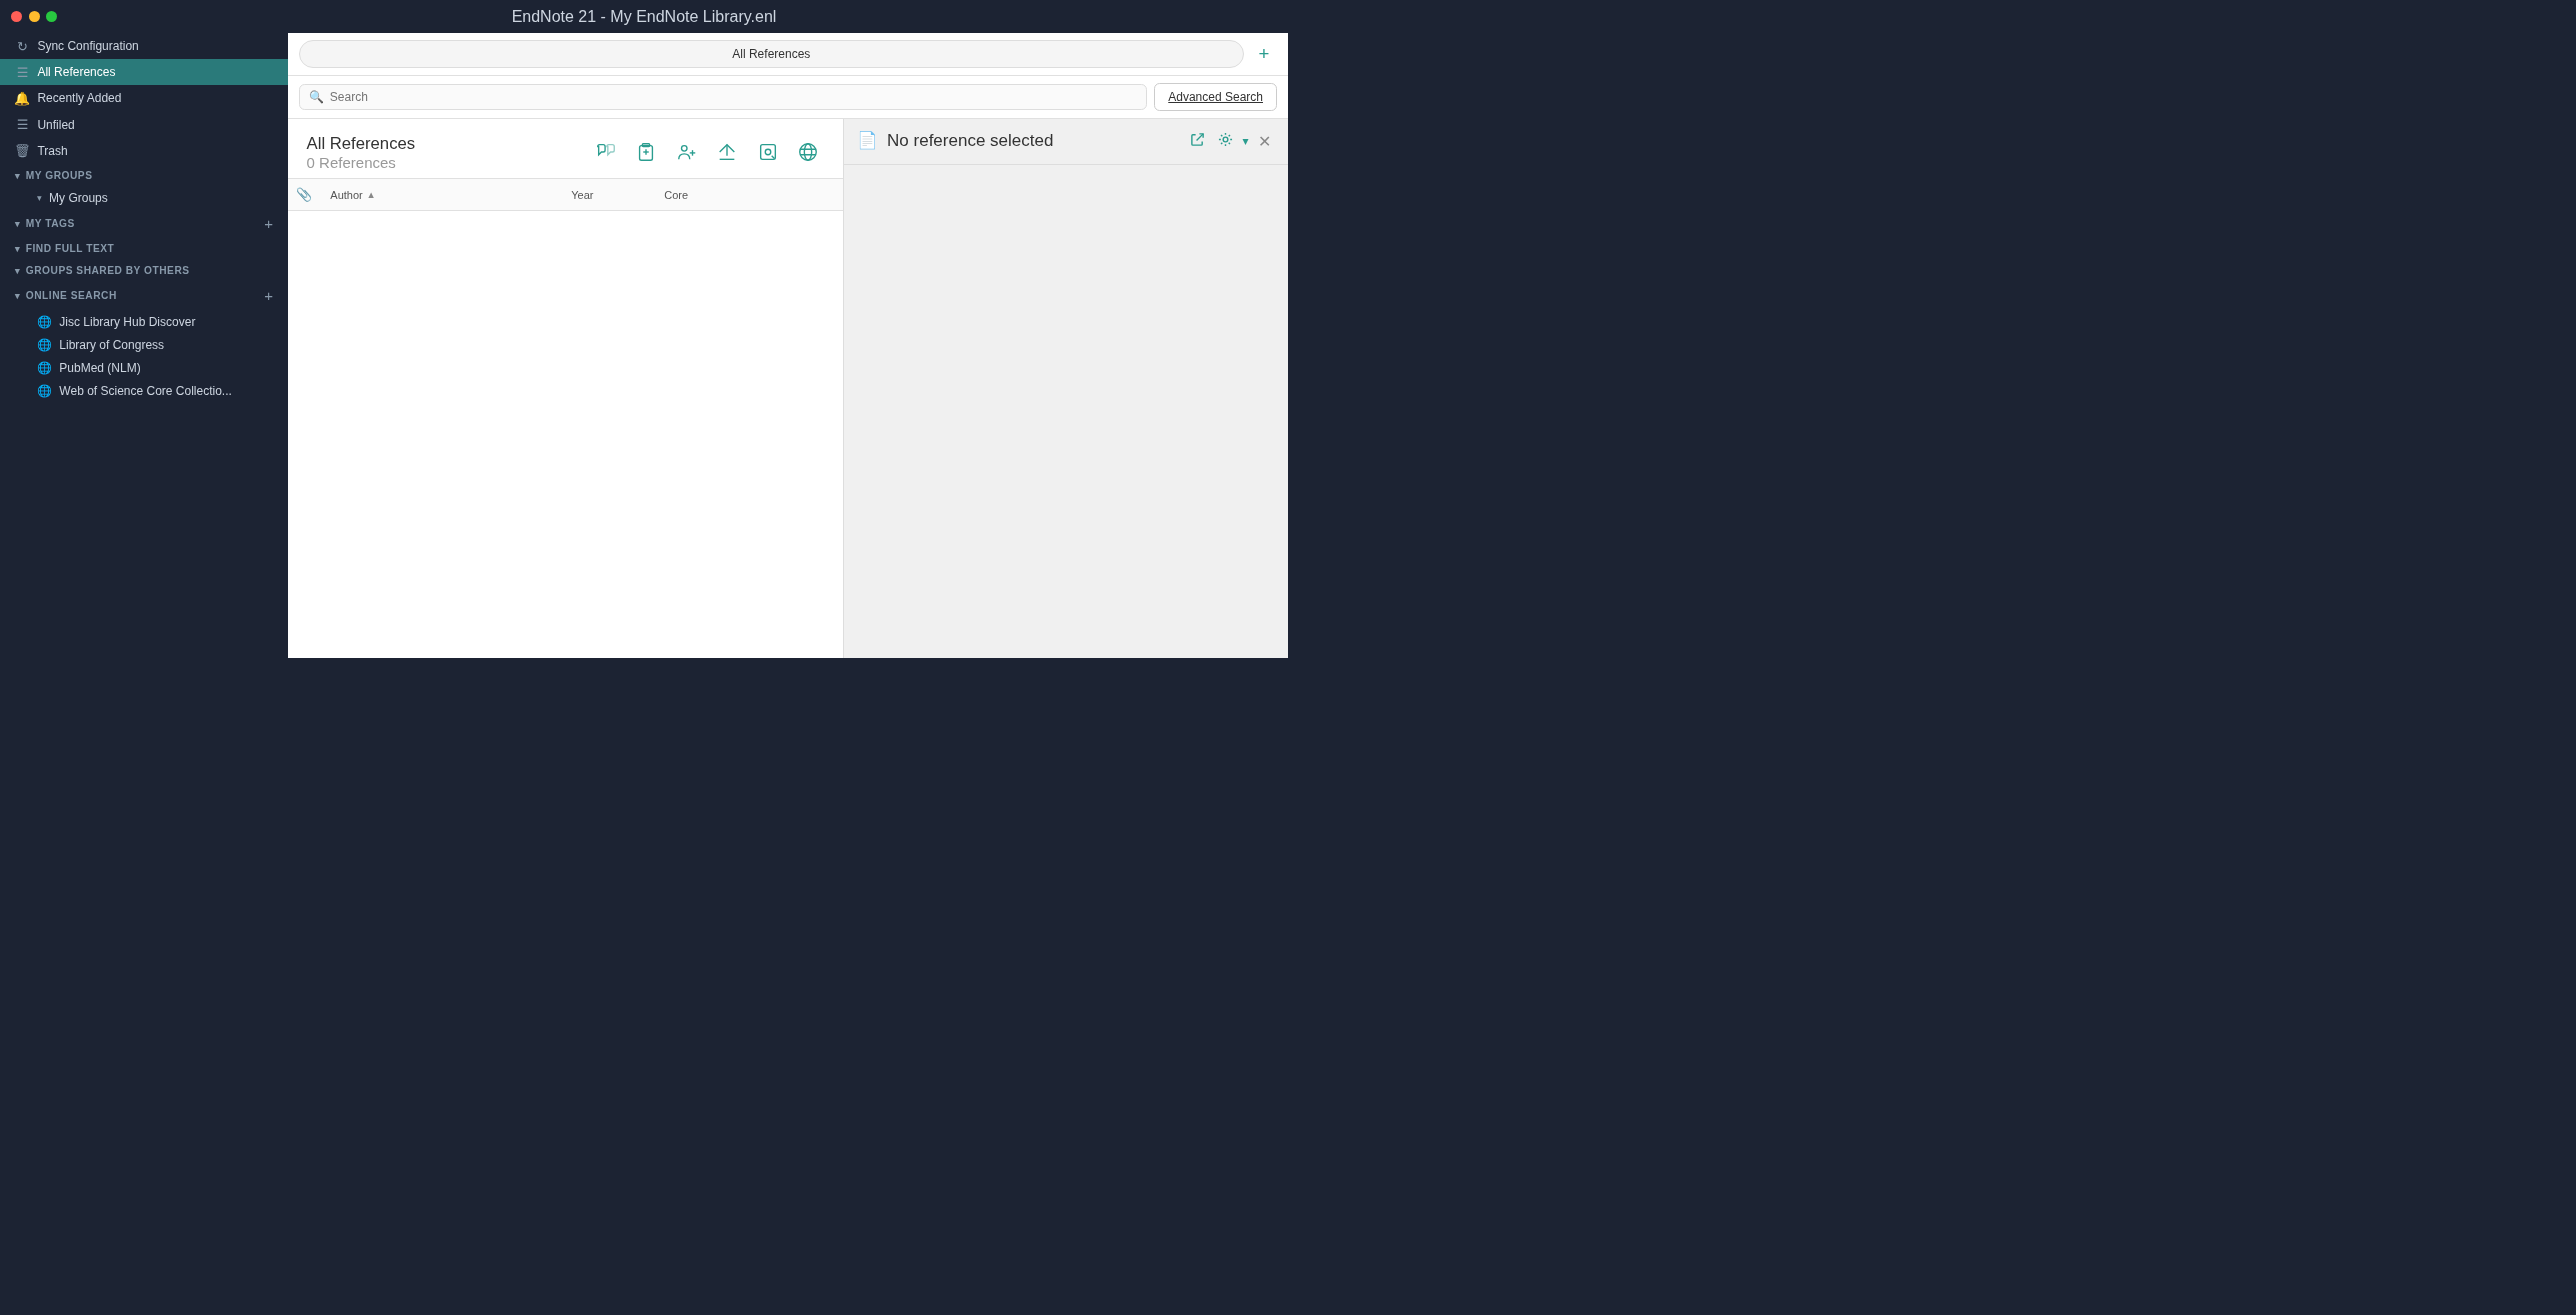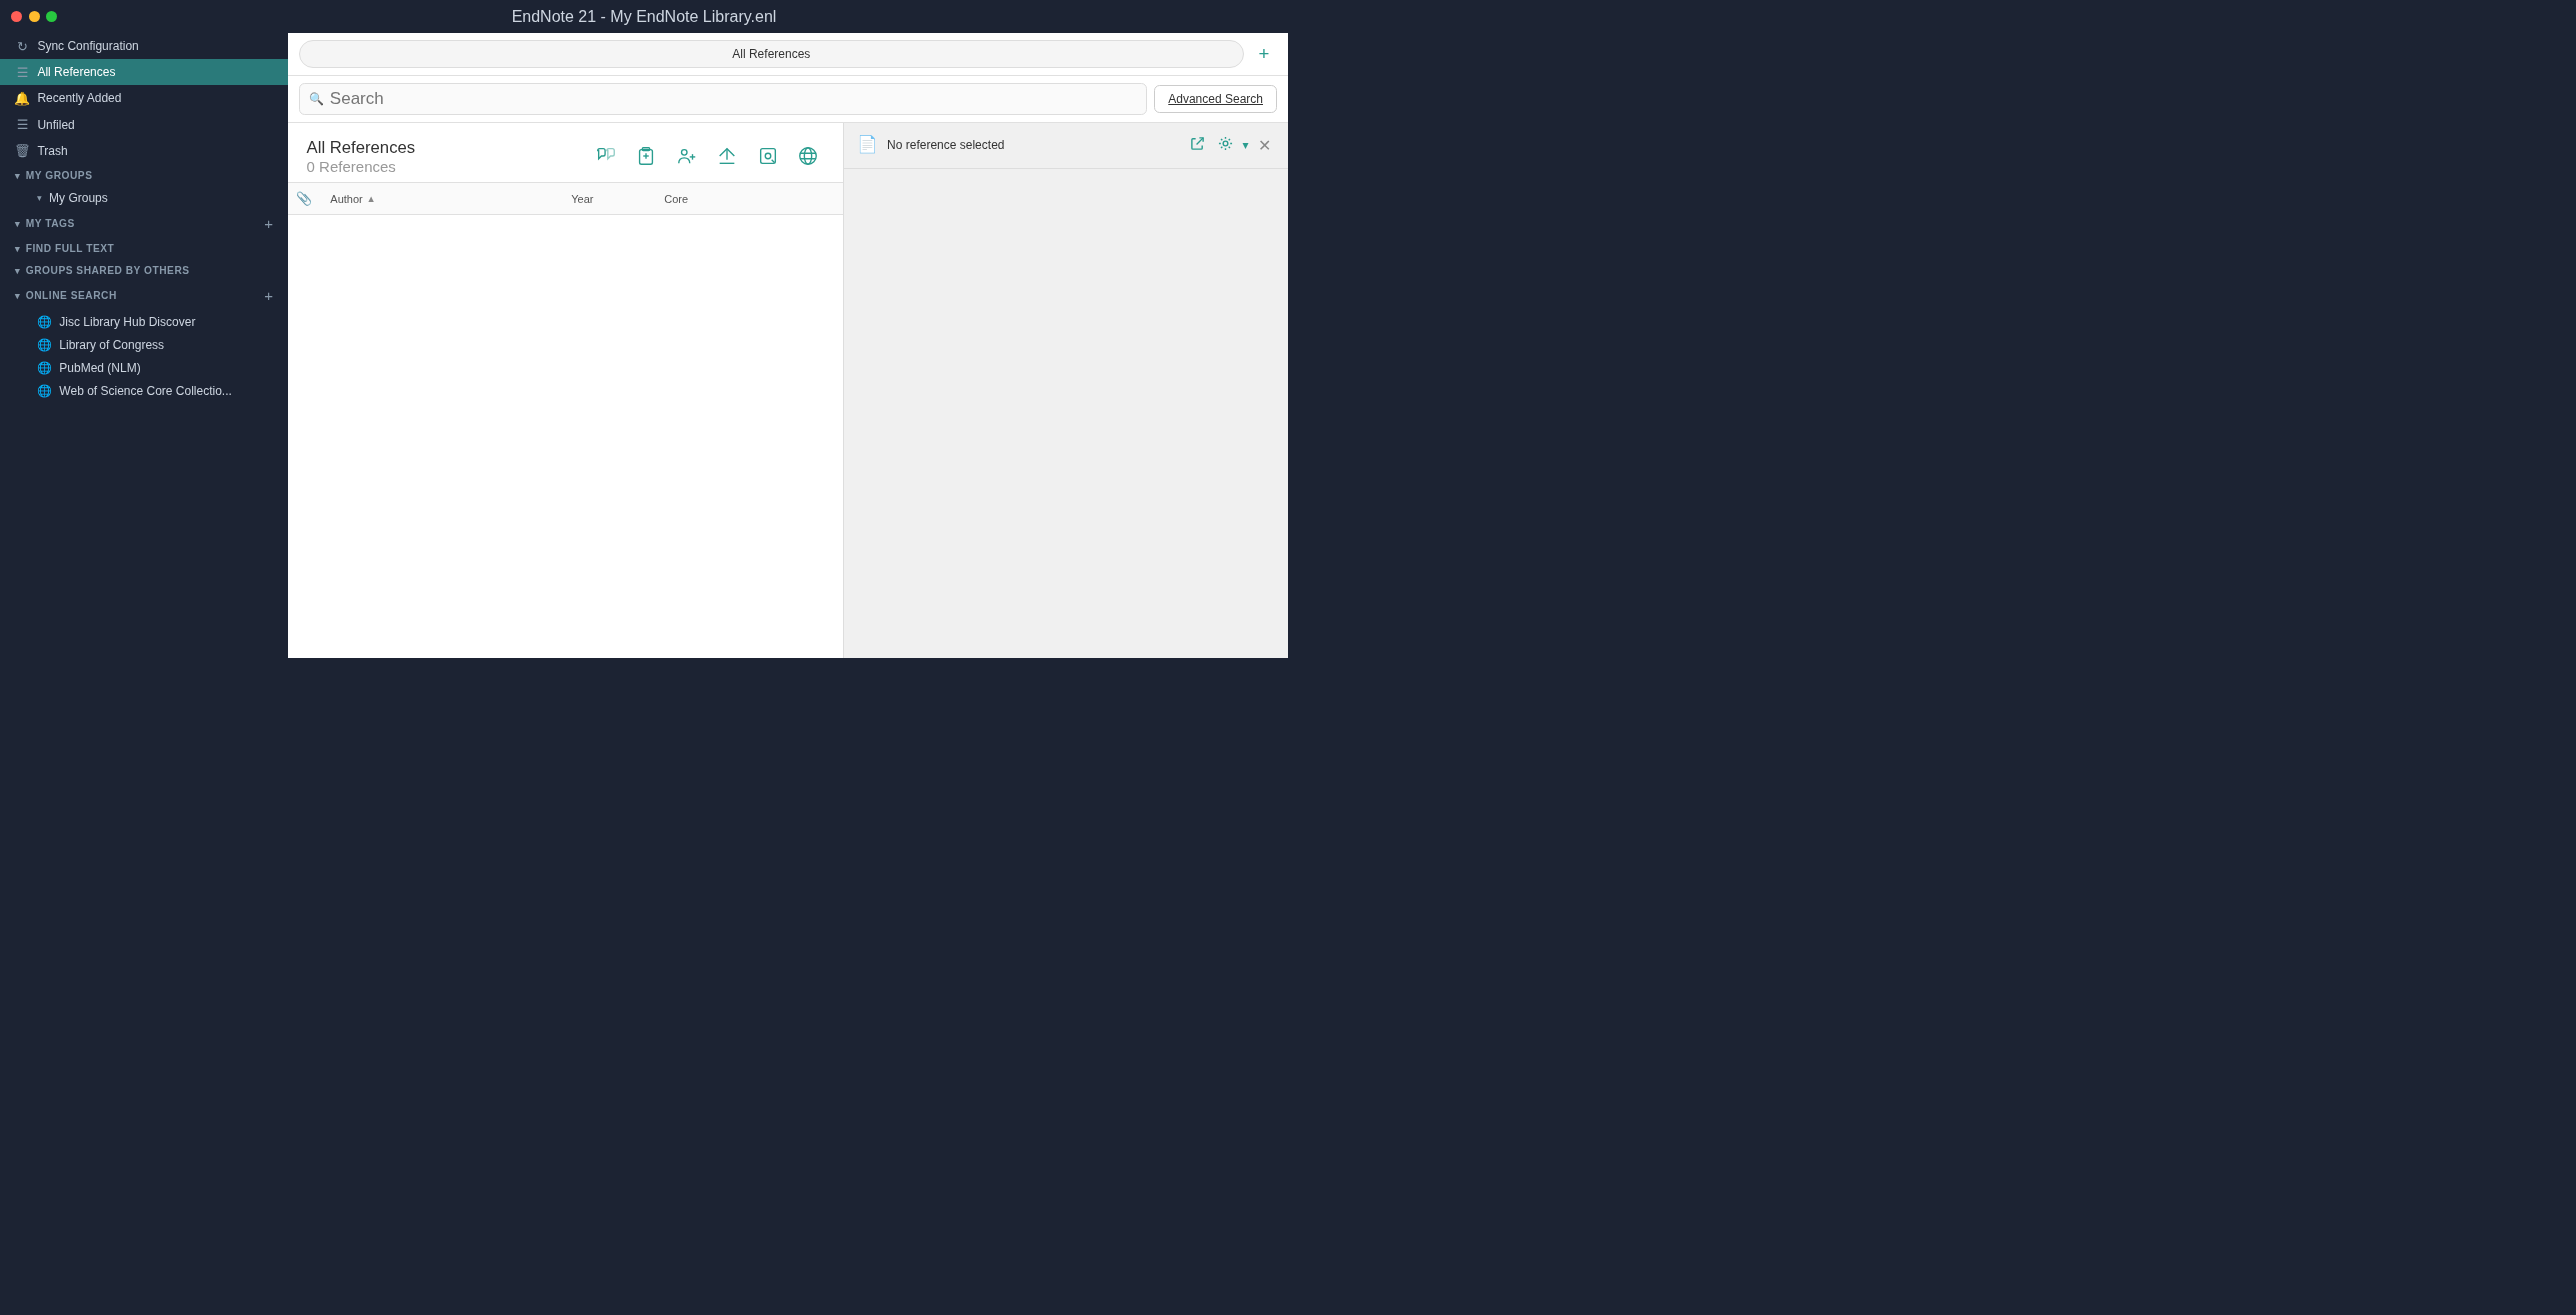--- a/index.html
+++ b/index.html
@@ -175,21 +175,21 @@
       border: 0.9px solid #ddd;
       border-radius: 5.6px;
       padding: 4.6px 9.3px;
       gap: 5.6px;
       background: #fafafa;
     }
     .search-input-wrap input {
       border: none;
       background: transparent;
       outline: none;
-      font-size: 17px;
+      font-size: 12px;
       color: #c2410c;
       flex: 1;
     }
     .search-icon-svg { color: #aaa; font-size: 12px; }
     .advanced-search-btn {
       background: #fff;
       border: 0.9px solid #ccc;
       border-radius: 5.6px;
       padding: 5.6px 13px;
       font-size: 12px;
@@ -288,21 +288,21 @@
       gap: 9.3px;
       background: #f0f0f0;
       border-bottom: 0.9px solid #ddd;
     }
     .detail-doc-icon {
       font-size: 16.7px;
       color: #666;
     }
     .detail-title {
       flex: 1;
-      font-size: 12px;
+      font-size: 17px;
       color: #333;
     }
     .detail-actions {
       display: flex;
       align-items: center;
       gap: 5.6px;
     }
     .detail-action-btn {
       background: transparent;
       border: none;

